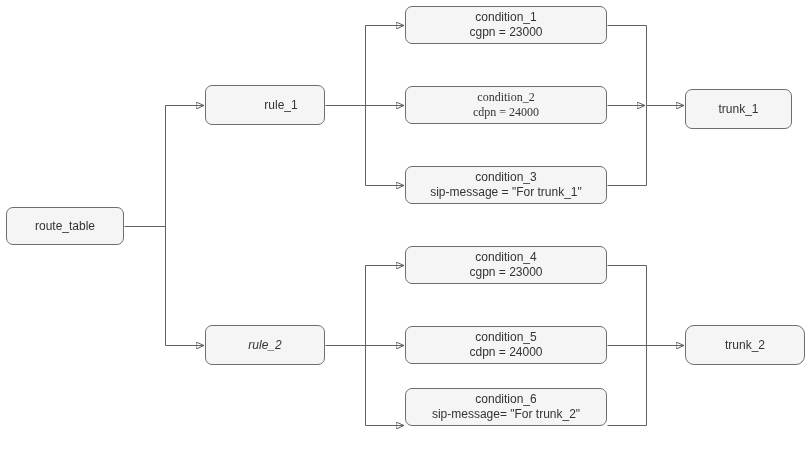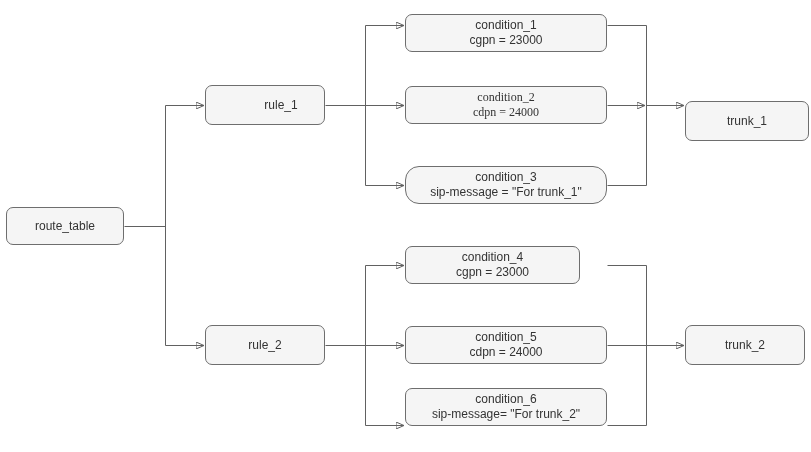--- a/index.html
+++ b/index.html
@@ -34,28 +34,28 @@
     justify-content: center;
     color: #333333;
     font-size: 12px;
     line-height: 15px;
     text-align: center;
     white-space: nowrap;
   }
   
   .n-route   { left: 6px;   top: 207px; width: 118px; height: 38px; align-items: center; }
   .n-rule1   { left: 205px; top: 85px;  width: 120px; height: 40px; padding-left: 32px; }
-  .n-rule2   { left: 205px; top: 325px; width: 120px; height: 40px; }
-  .n-trunk1  { left: 685px; top: 101px;  width: 124px; height: 40px; }
-  .n-trunk2  { left: 685px; top: 325px; width: 120px; height: 40px; }
+  .n-rule2   { left: 205px; top: 325px; width: 120px; height: 40px; font-style: italic; }
+  .n-trunk1  { left: 685px; top: 89px;  width: 107px; height: 40px; }
+  .n-trunk2  { left: 685px; top: 325px; width: 120px; height: 40px; border-radius: 9px; }
   
-  .n-cond1   { left: 405px; top: 14px;   width: 202px; height: 38px; }
+  .n-cond1   { left: 405px; top: 6px;   width: 202px; height: 38px; }
   .n-cond2   { left: 405px; top: 86px;  width: 202px; height: 38px; font-family: Liberation Serif, serif; }
-  .n-cond3   { left: 405px; top: 166px; width: 202px; height: 38px; border-radius: 14px; }
-  .n-cond4   { left: 405px; top: 246px; width: 175px; height: 38px; }
+  .n-cond3   { left: 405px; top: 166px; width: 202px; height: 38px; }
+  .n-cond4   { left: 405px; top: 246px; width: 202px; height: 38px; }
   .n-cond5   { left: 405px; top: 326px; width: 202px; height: 38px; }
   .n-cond6   { left: 405px; top: 388px; width: 202px; height: 38px; }
   .wires path {
     stroke: #616161;
     stroke-width: 1;
     fill: none;
   }
 </style>
 </head>
 <body>

